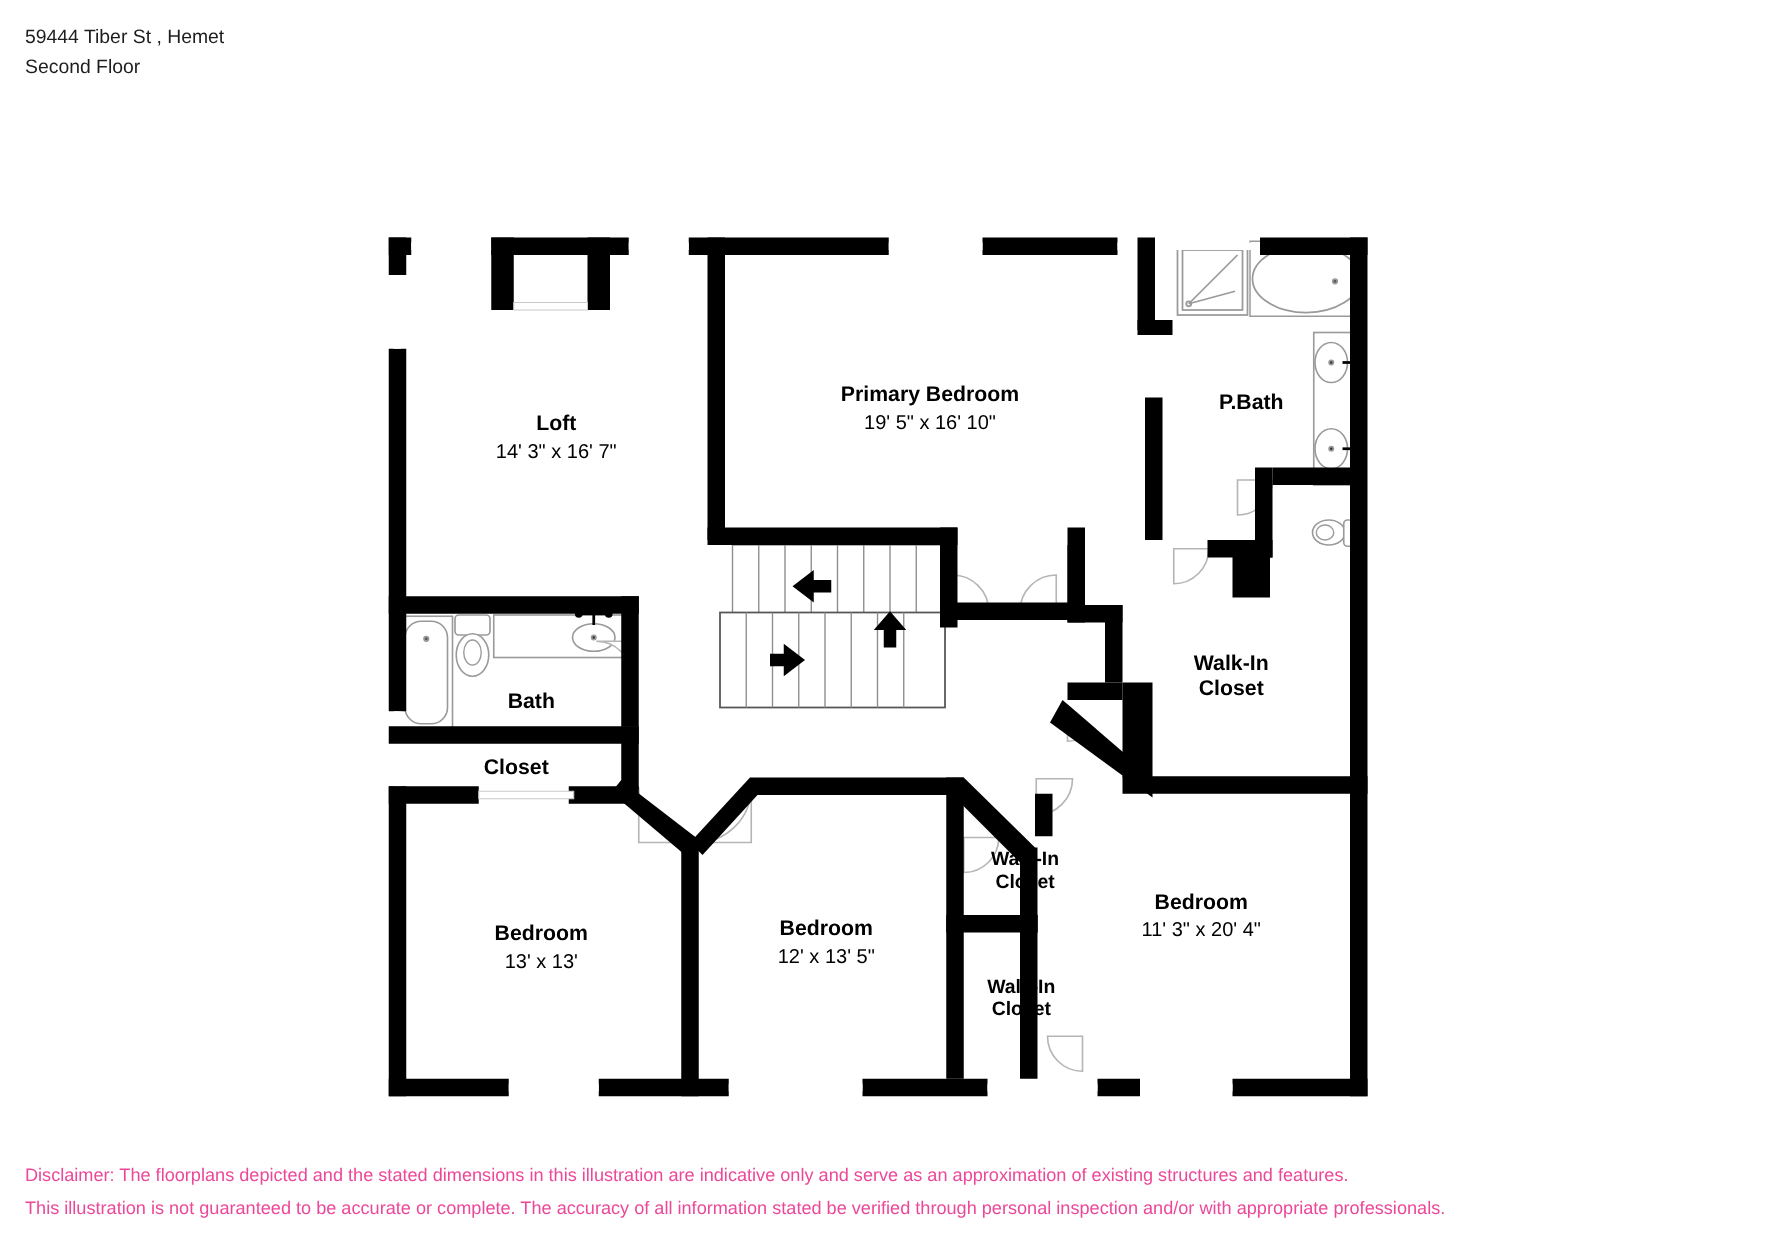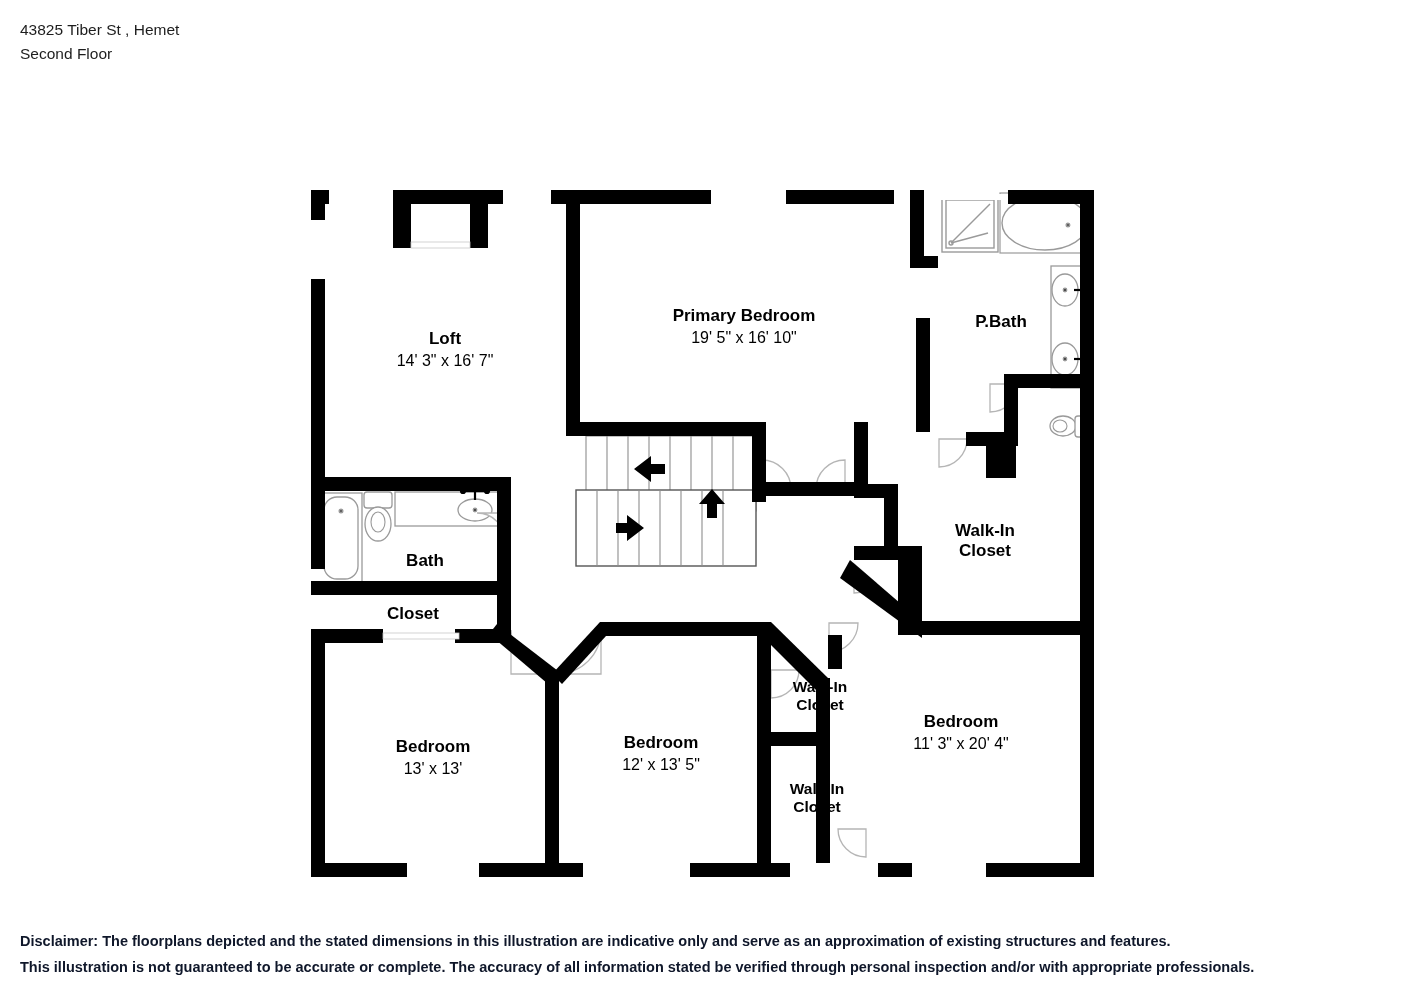--- a/index.html
+++ b/index.html
@@ -48,24 +48,23 @@
 
   
   #disclaimer {
     position: absolute;
     left: 20px;
     top: 928px;
     line-height: 26px;
   }
   #disclaimer .dline {
     font-size: 14.5px;
-    color: #0f172a;
+    color: #ec4899;
     white-space: nowrap;
     font-family: "Liberation Sans", sans-serif;
-    font-weight: bold;
   }
 
   
   .rm-name {
     font-family: "Liberation Sans", sans-serif;
     font-weight: bold;
     font-size: 17px;
     fill: #000000;
     text-anchor: middle;
   }
@@ -77,21 +76,21 @@
     font-weight: normal;
     font-size: 16px;
     fill: #000000;
     text-anchor: middle;
   }
 </style>
 </head>
 <body>
 
 <div id="header">
-  <div class="hline">43825 Tiber St , Hemet</div>
+  <div class="hline">59444 Tiber St , Hemet</div>
   <div class="hline">Second Floor</div>
 </div>
 
 <div id="plan-wrap">
 <svg id="plan-svg" viewBox="0 0 1414 830" xmlns="http://www.w3.org/2000/svg">
 
   <g fill="none" stroke="#9a9a9a" stroke-width="1.4">
 
     <g>
       <rect x="942" y="118" width="56" height="56" fill="#ffffff" stroke="#9a9a9a" stroke-width="1.4"></rect>

